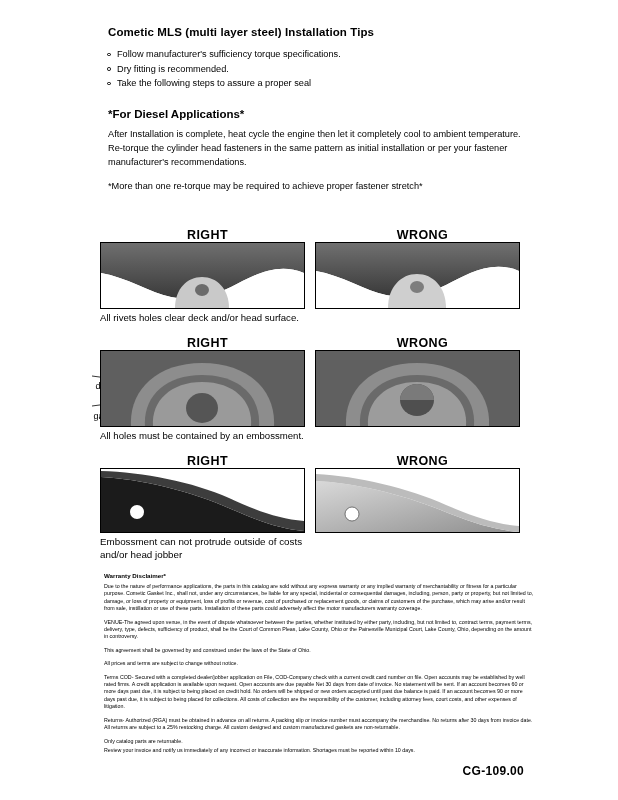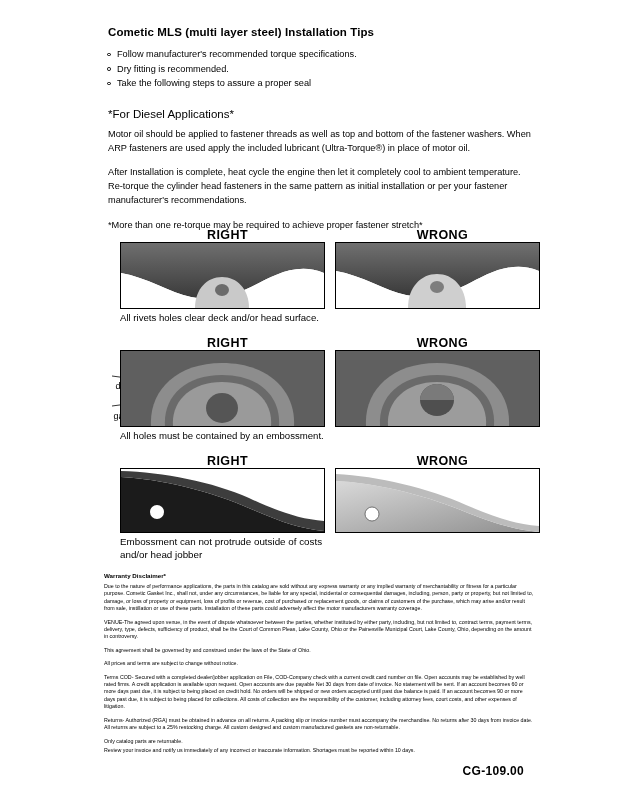--- a/index.html
+++ b/index.html
@@ -74,34 +74,34 @@
     position: absolute;
     left: 16px;
     top: 5.5px;
     width: 3.5px;
     height: 3.5px;
     background: #000;
     border-radius: 50%;
   }
   h2.subtitle {
     font-size: 11.5px;
-    font-weight: normal;
+    font-weight: bold;
     margin: 17px 0 7px 4px;
   }
   p.body {
     font-size: 9.2px;
     line-height: 14.2px;
     margin: 0 0 10px 4px;
   }
   p.body.tight { margin-bottom: 0; }
 
   
   .figures {
     position: absolute;
-    left: 120px;
+    left: 100px;
     top: 228px;
     width: 430px;
   }
   .fig-row {
     position: relative;
   }
   .fig-labels {
     display: flex;
     font-size: 12.5px;
     font-weight: bold;
@@ -162,27 +162,26 @@
 </style>
 </head>
 <body>
 
 <div class="page">
 
   <div class="content">
     <h1 class="title">Cometic MLS (multi layer steel) Installation Tips</h1>
 
     <ul class="bullet-list">
-      <li class="lvl1">Follow manufacturer's recommended torque specifications.</li>
+      <li class="lvl1">Follow manufacturer's sufficiency torque specifications.</li>
       <li class="lvl1">Dry fitting is recommended.</li>
       <li class="lvl1">Take the following steps to assure a proper seal</li>
     </ul>
 
     <h2 class="subtitle">*For Diesel Applications*</h2>
-    <p class="body">Motor oil should be applied to fastener threads as well as top and bottom of the fastener washers. When ARP fasteners are used apply the included lubricant (Ultra-Torque®) in place of motor oil.</p>
     <p class="body">After Installation is complete, heat cycle the engine then let it completely cool to ambient temperature. Re-torque the cylinder head fasteners in the same pattern as initial installation or per your fastener manufacturer's recommendations.</p>
     <p class="body tight">*More than one re-torque may be required to achieve proper fastener stretch*</p>
   </div>
 
   <div class="figures">
 
     <div class="fig-row">
       <div class="fig-labels">
         <span style="width:215px; text-align:center;">RIGHT</span>
         <span style="width:215px; text-align:center;">WRONG</span>

